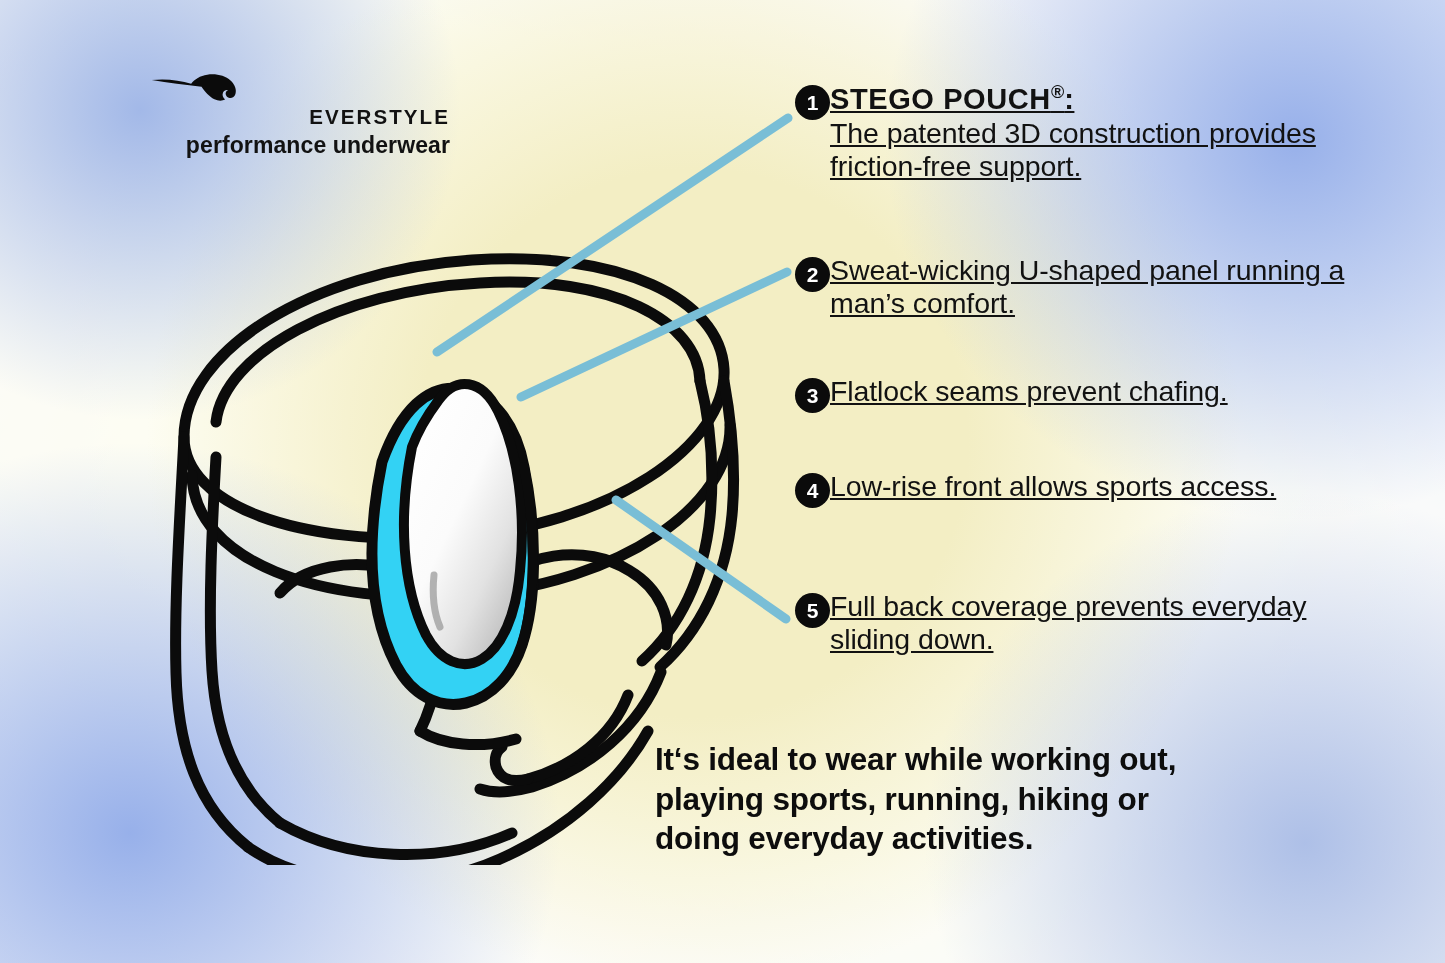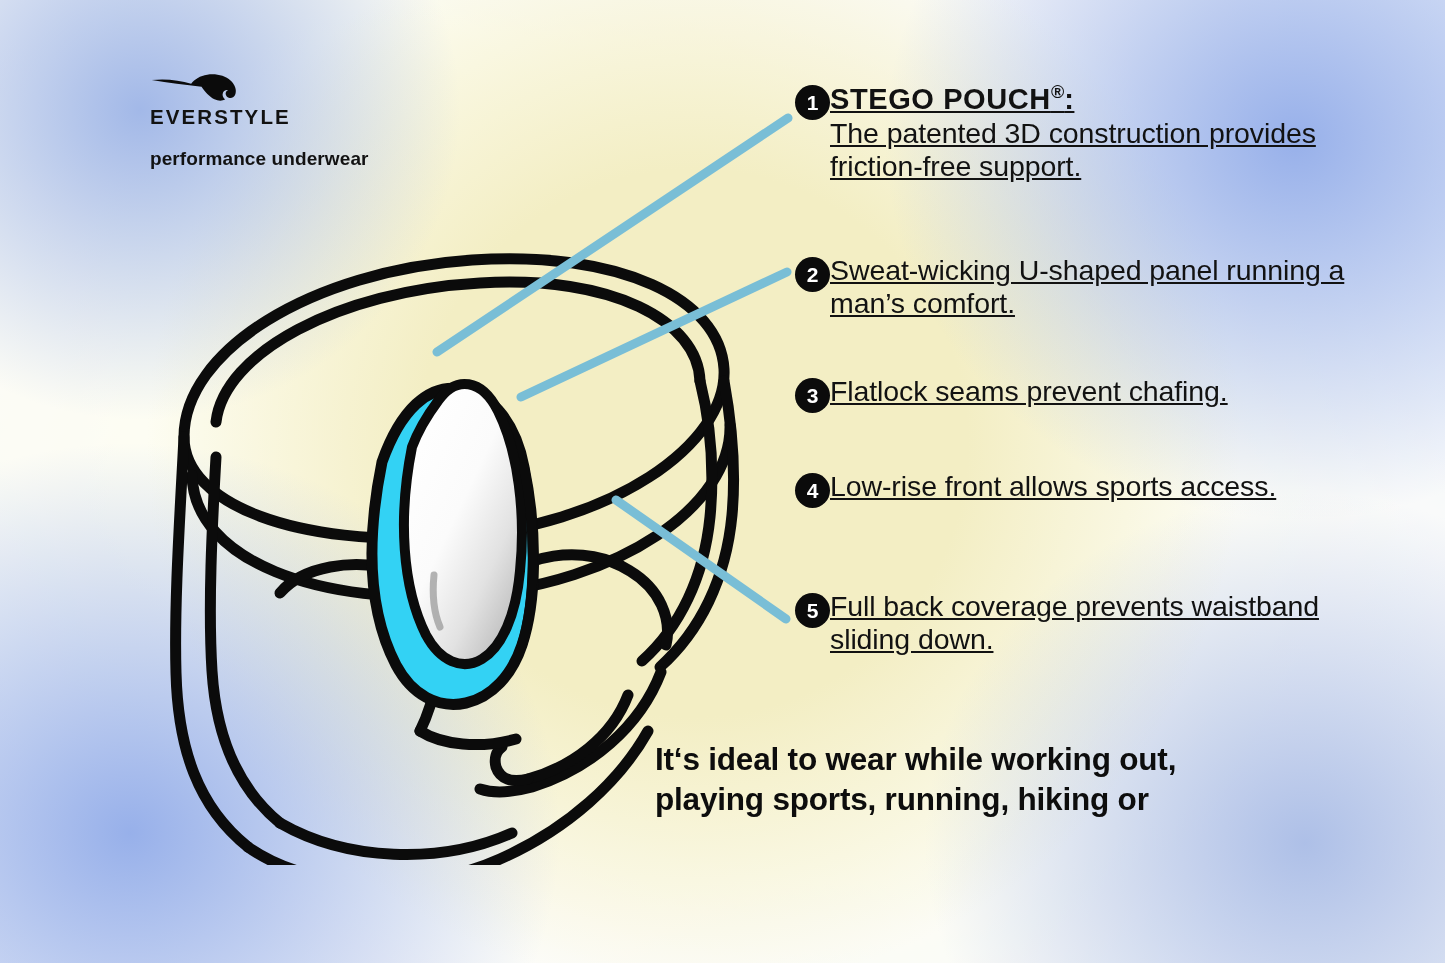--- a/index.html
+++ b/index.html
@@ -48,37 +48,37 @@
           background: radial-gradient(closest-side, rgba(146,172,233,.95), rgba(146,172,233,0) 100%); }
   .c-br { right:-240px; bottom:-230px; width:760px; height:700px;
           background: radial-gradient(closest-side, rgba(160,181,228,.85), rgba(160,181,228,0) 100%); }
 
   
   #logo {
     position: absolute;
     left: 150px;
     top: 72px;
     width: 300px;
-    text-align: left;
+    text-align: right;
     user-select: none;
   }
   #logo .mark { height: 34px; display:block; }
   #logo .wordmark {
     font-size: 20.5px;
     font-weight: 700;
     letter-spacing: 2.1px;
     color: #121212;
     line-height: 1;
     margin-top: 1px;
   }
   #logo .tagline {
-    font-size: 19px;
+    font-size: 23px;
     font-weight: 700;
     color: #121212;
-    margin-top: 20px;
+    margin-top: 4px;
     letter-spacing: .1px;
   }
 
   
   #illustration {
     position: absolute;
     left: 120px;
     top: 175px;
     width: 700px;
     height: 690px;
@@ -286,24 +286,25 @@
     <div class="feature" id="f4">
       <div class="badge">4</div>
       <div class="ftext">
         <span class="body">Low-rise front allows sports access.</span>
       </div>
     </div>
 
     <div class="feature" id="f5">
       <div class="badge">5</div>
       <div class="ftext">
-        <span class="body">Full back coverage prevents waistband sliding down.</span>
+        <span class="body">Full back coverage prevents everyday sliding down.</span>
       </div>
     </div>
 
   </div>
 
   <div id="slogan">
     <span>It‘s ideal to wear while working out,</span>
     <span>playing sports, running, hiking or</span>
+    <span>doing everyday activities.</span>
   </div>
 
 </div>
 
 </body></html>

